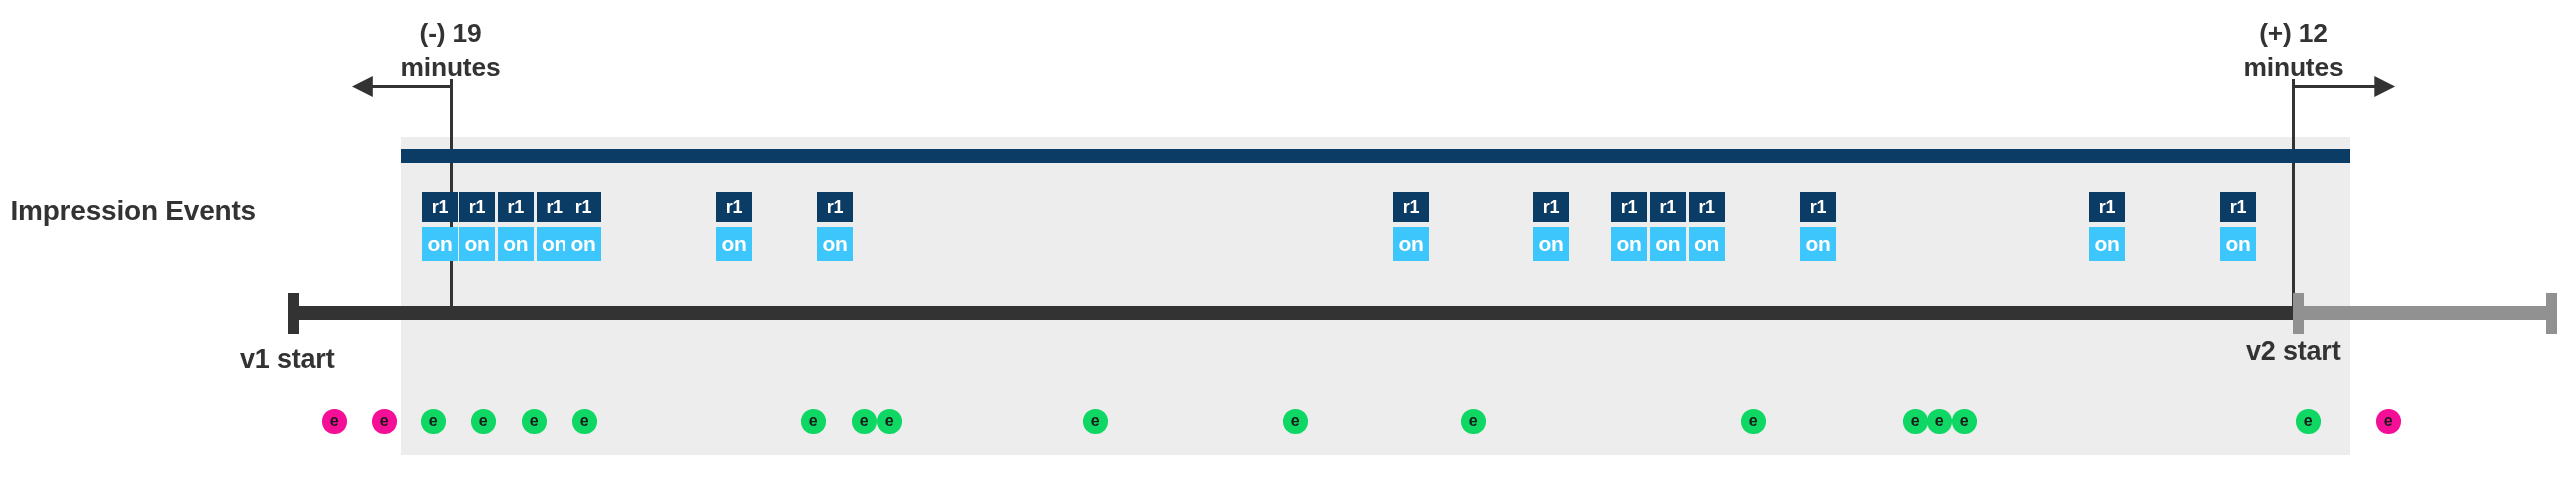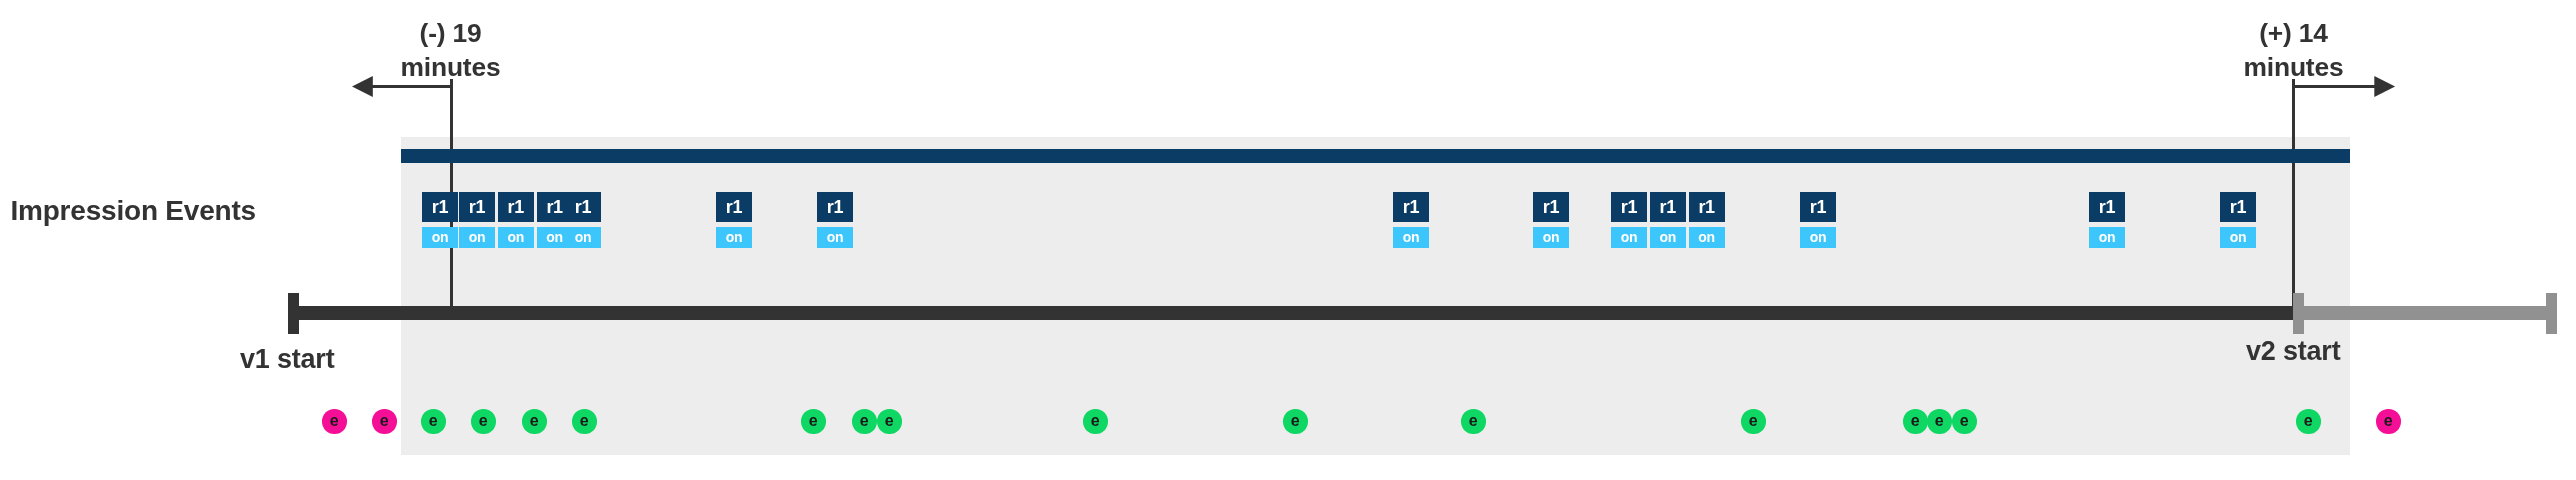--- a/index.html
+++ b/index.html
@@ -60,22 +60,22 @@
     font-weight: 700;
     color: #ffffff;
     line-height: 1;
     letter-spacing: -0.3px;
   }
   .chip-r {
     background: #0b3c66;
   }
   .chip-on {
     background: #3dc6fb;
-    height: 21px;
-    font-size: 14px;
+    height: 34px;
+    font-size: 21px;
   }
 
   
   .tl-bar {
     position: absolute;
     height: 14px;
   }
   .tl-bar.v1 { background: #333333; }
   .tl-bar.v2 { background: #919191; }
   .tl-cap {
@@ -142,21 +142,21 @@
       <div class="callout-text" style="left: 309px; top: 17px; width: 283px;">
         <div>(-) 19</div>
         <div>minutes</div>
       </div>
       <svg class="arrow" width="104" height="19" style="left: 352px; top: 77px;" viewBox="0 0 110 20">
         <path d="M105,10 L18,10" stroke="#333333" stroke-width="3" fill="none"></path>
         <polygon points="0,10 22,-1 22,21" fill="#333333"></polygon>
       </svg>
       <div class="vline" style="left: 450px; top: 79px; height: 241px;"></div>
       <div class="callout-text" style="left: 2152px; top: 17px; width: 283px;">
-        <div>(+) 14</div>
+        <div>(+) 12</div>
         <div>minutes</div>
       </div>
       <svg class="arrow" width="104" height="19" style="left: 2293px; top: 77px;" viewBox="0 0 110 20">
         <path d="M2,10 L88,10" stroke="#333333" stroke-width="3" fill="none"></path>
         <polygon points="108,10 86,-1 86,21" fill="#333333"></polygon>
       </svg>
       <div class="vline" style="left: 2292px; top: 79px; height: 241px;"></div>
     </div>
 
   <div class="version-band" id="version-band" style="left: 401px; top: 149px; width: 1949px; height: 14px;"></div>

